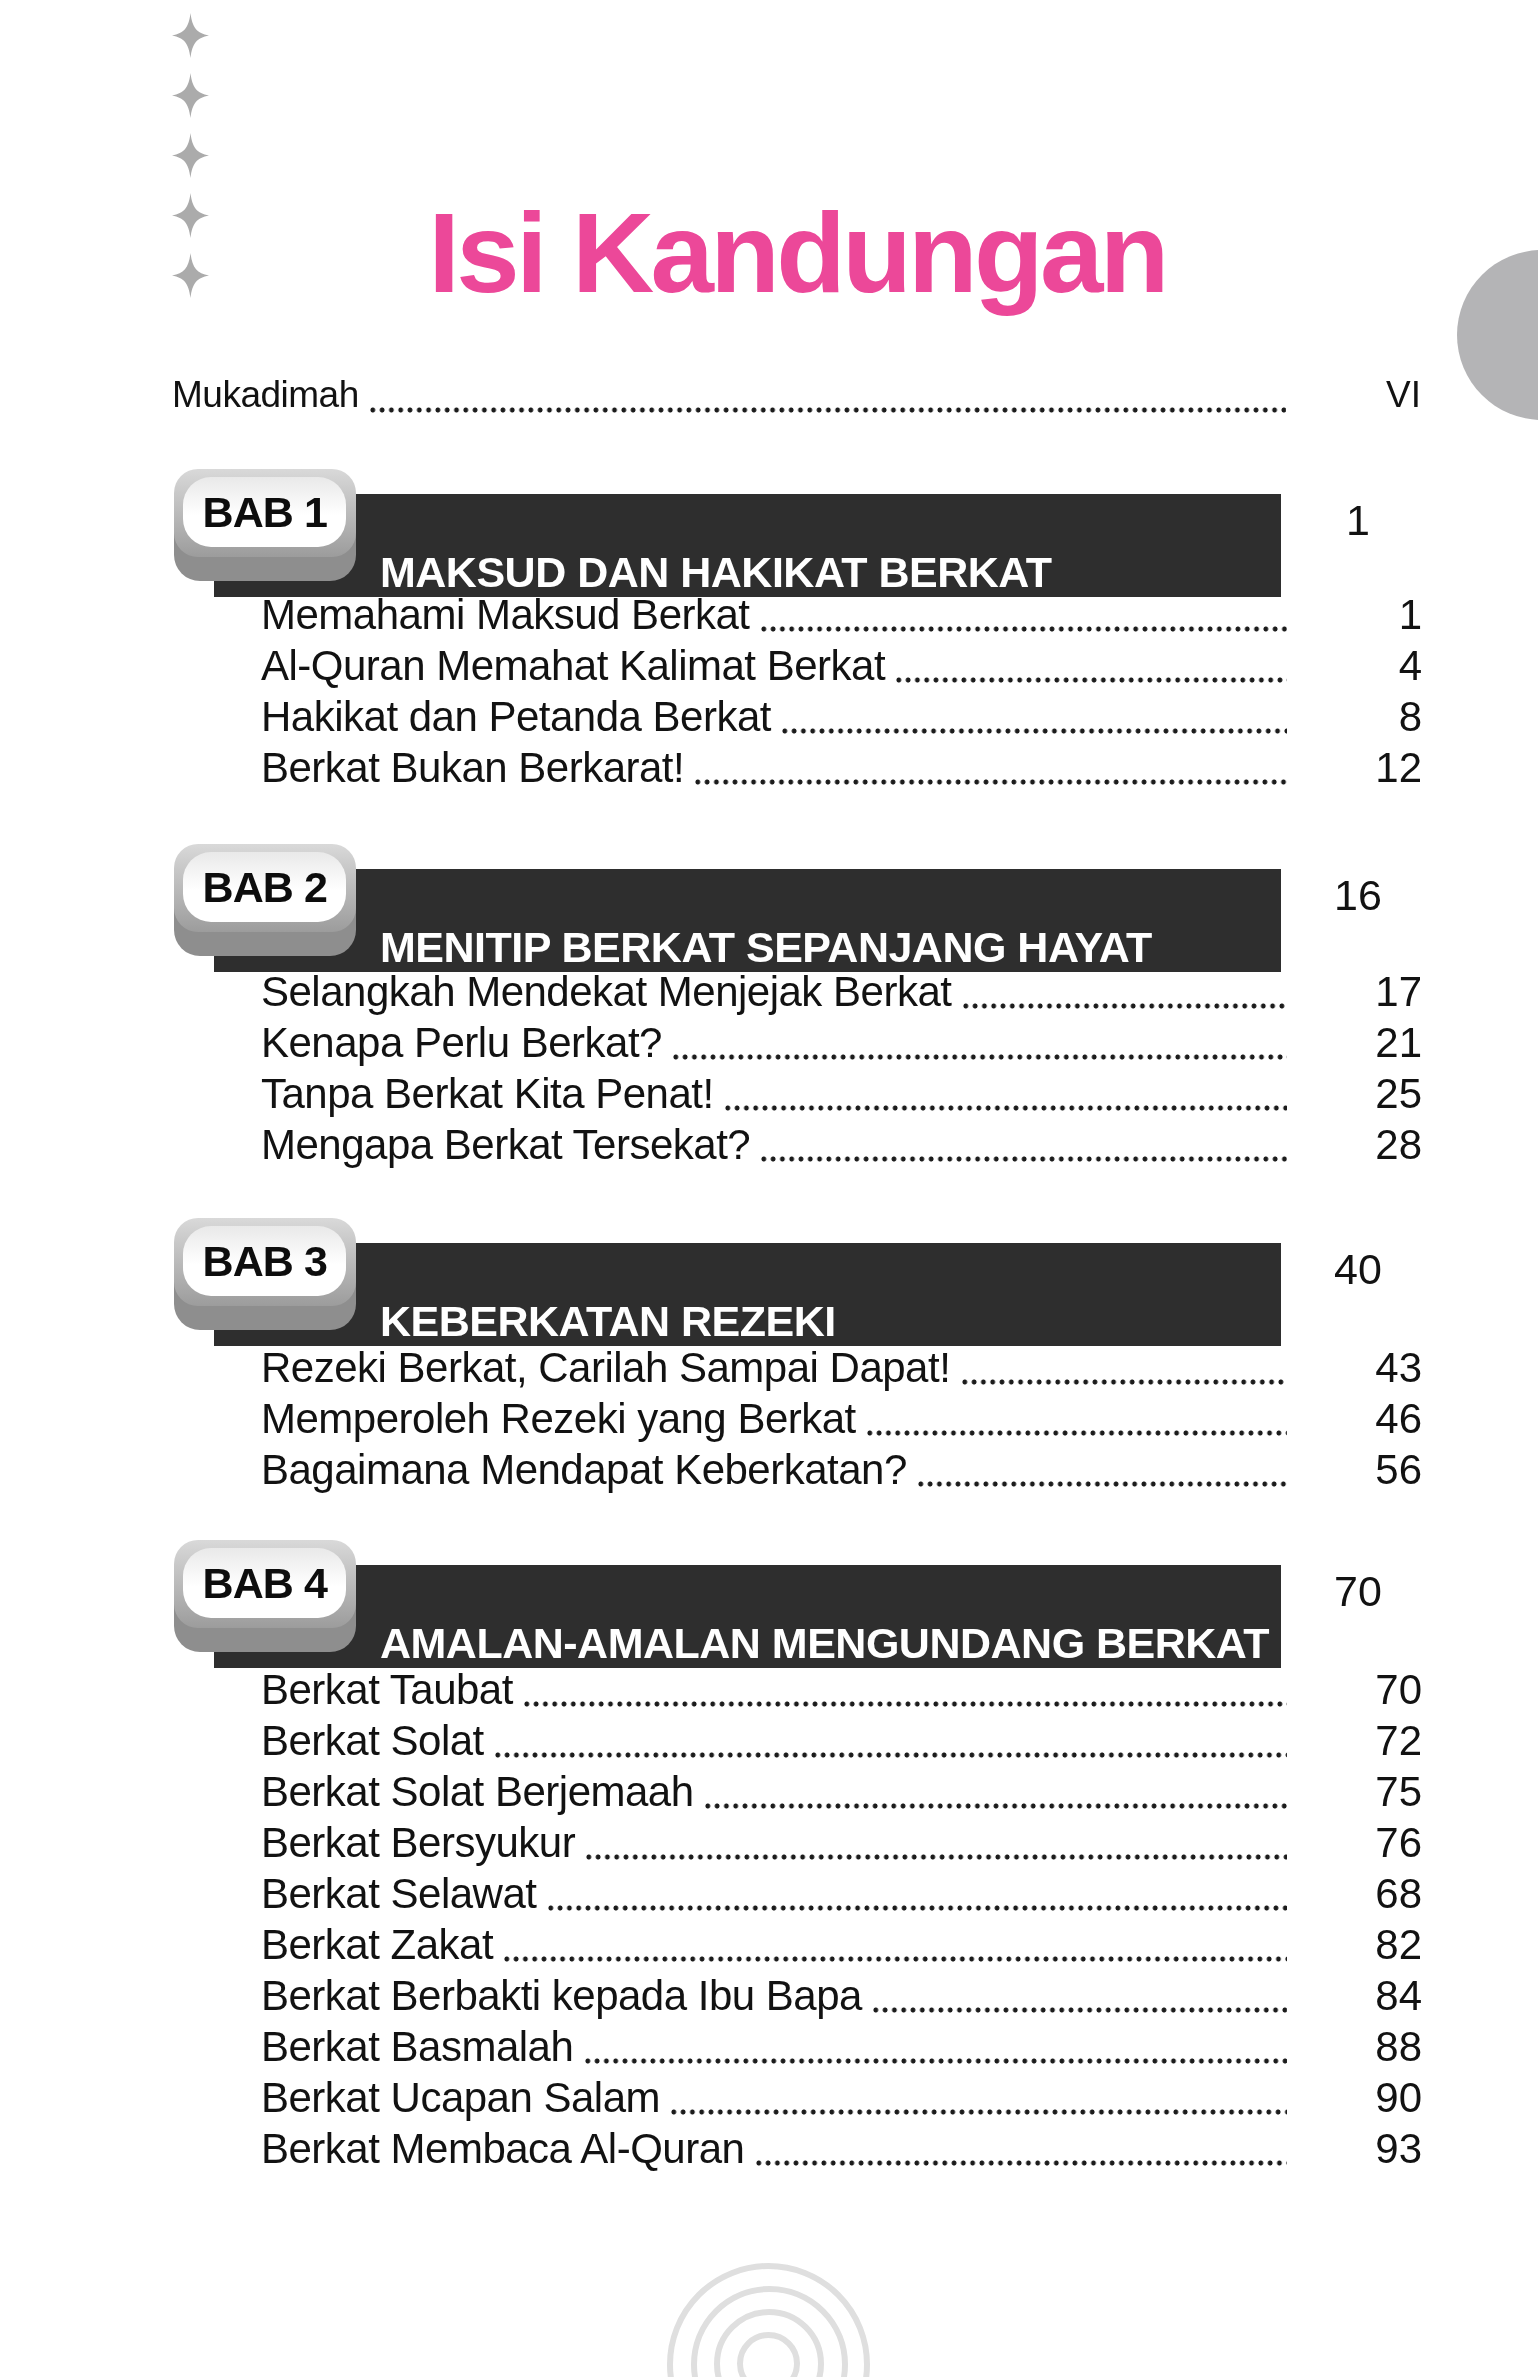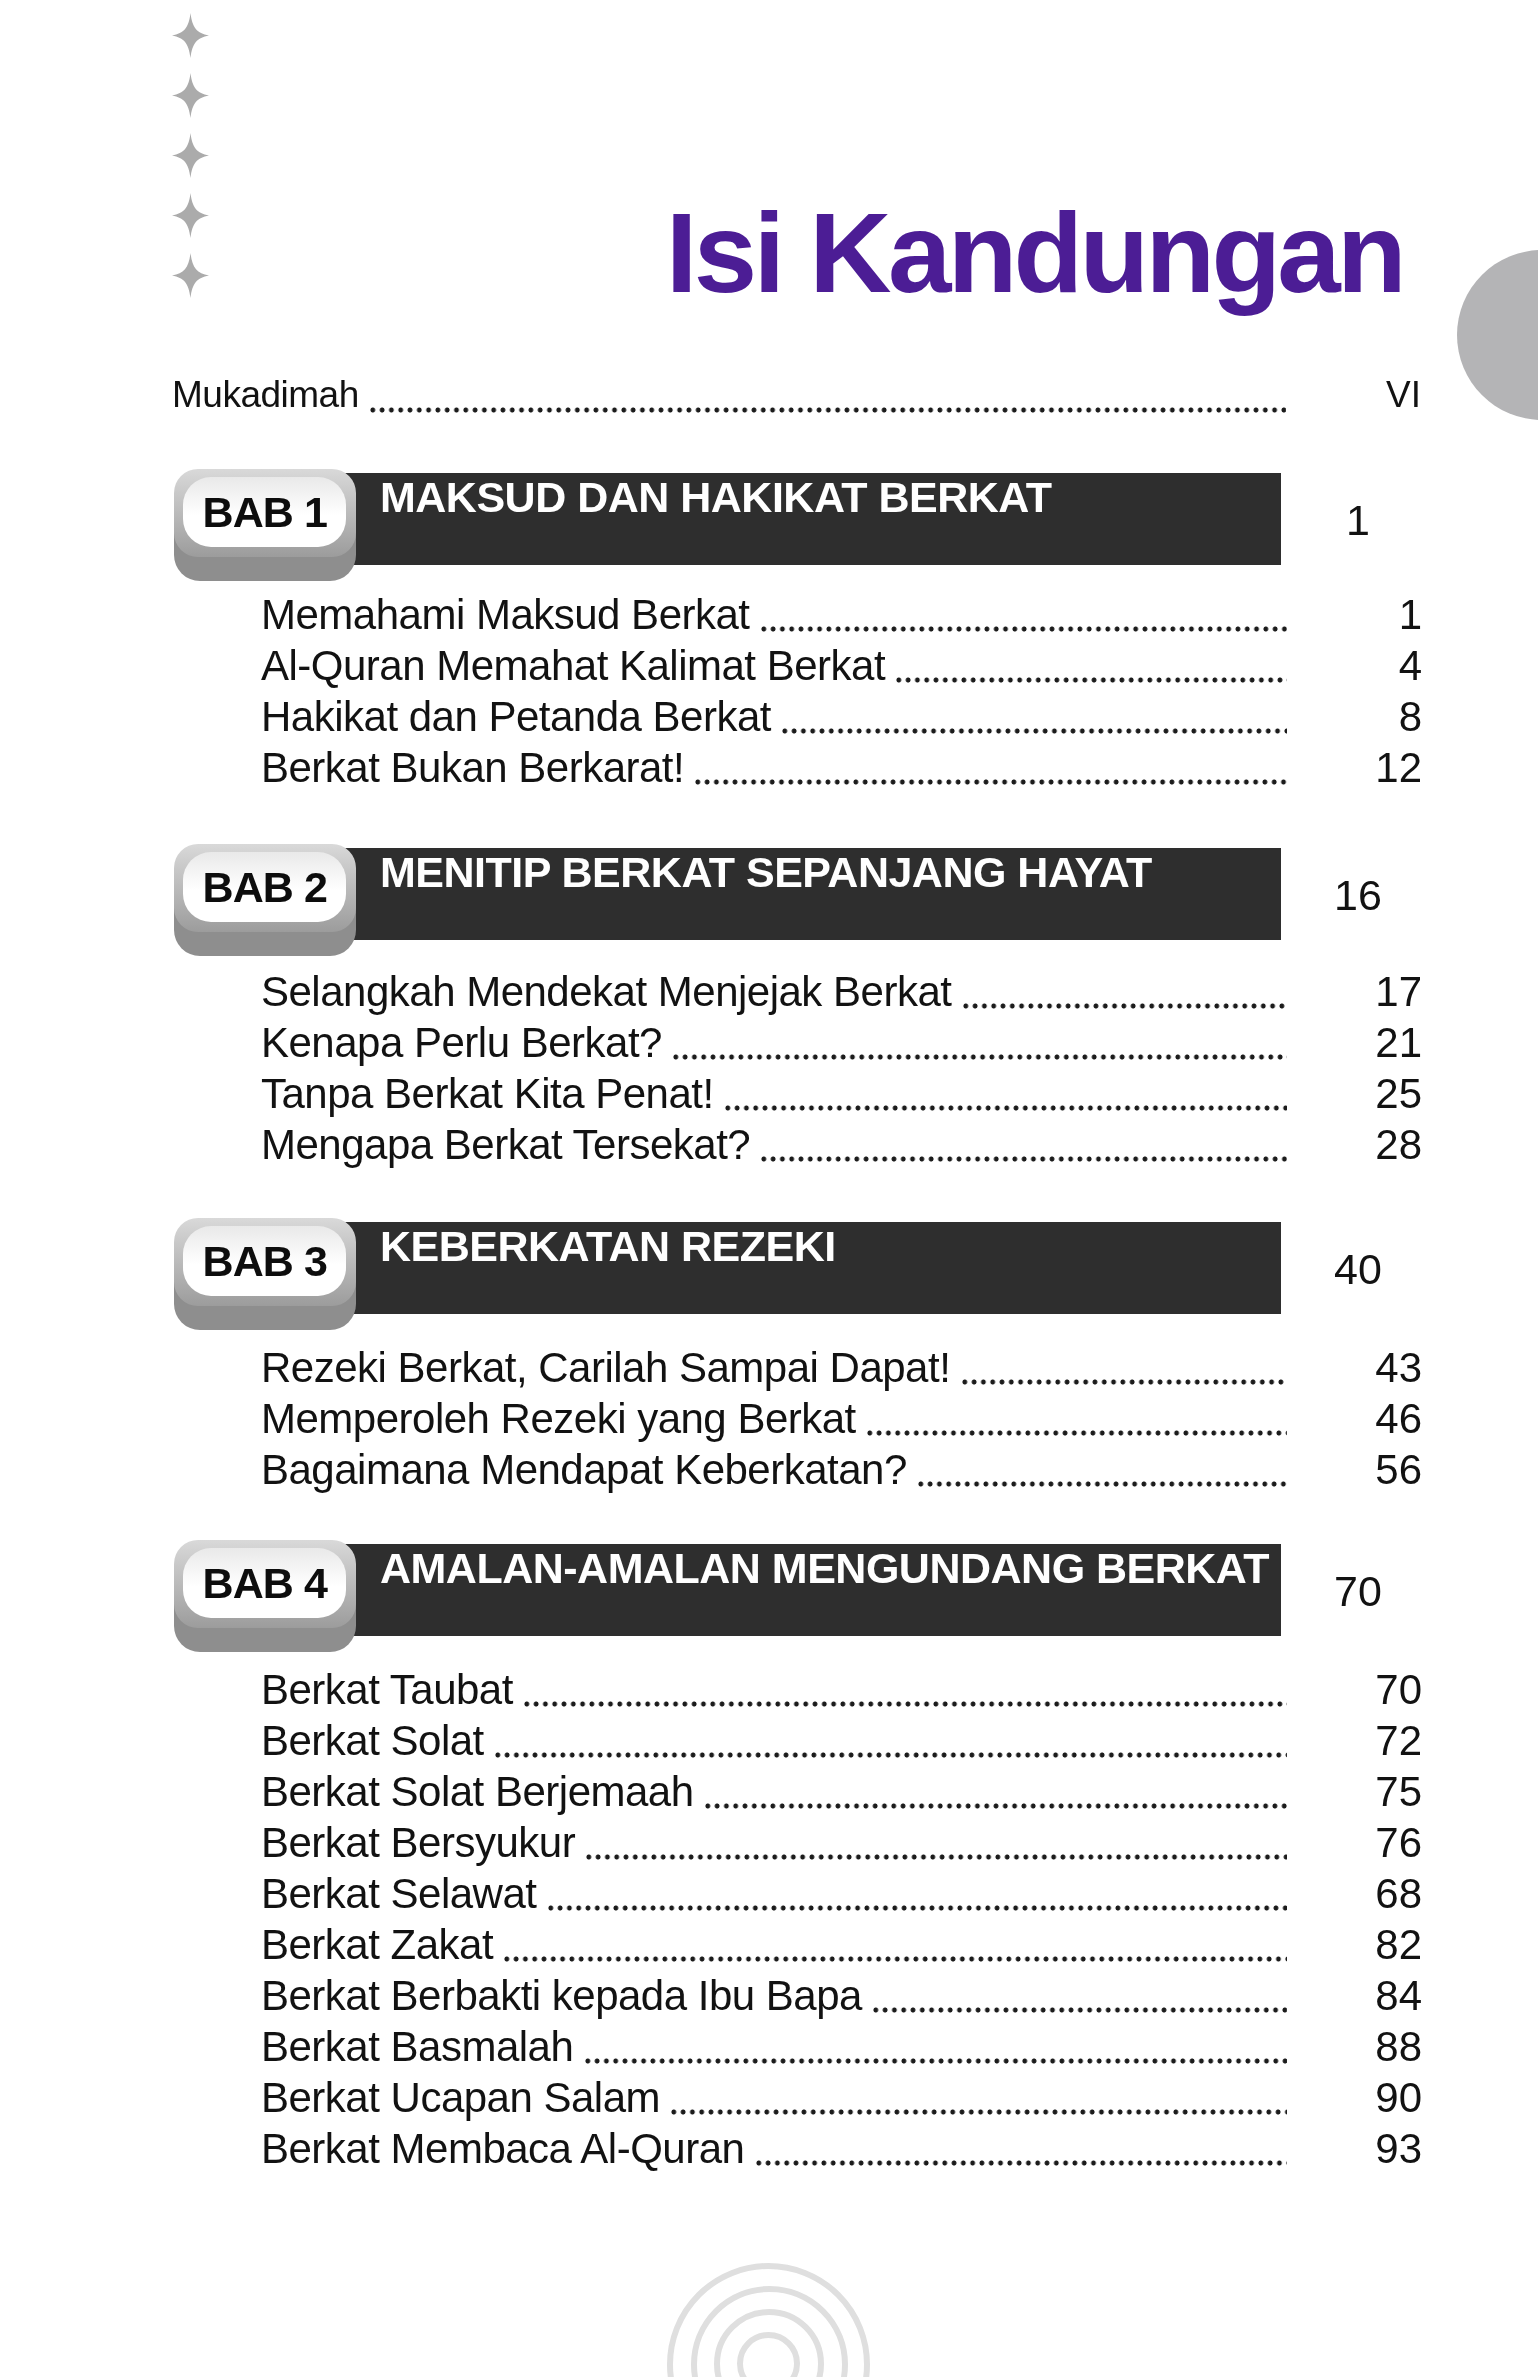--- a/index.html
+++ b/index.html
@@ -16,42 +16,42 @@
 
   
   .corner-circle {
     position:absolute; left:1457px; top:250px; width:170px; height:170px;
     border-radius:50%; background:#b4b4b6;
   }
 
   
   .page-title {
     position:absolute; left:191px; top:183px; width:1212px;
-    text-align:right; font-size:114px; line-height:140px; font-weight:bold;
-    letter-spacing:-3.7px; color:#4c1d95;
+    text-align:center; font-size:114px; line-height:140px; font-weight:bold;
+    letter-spacing:-3.7px; color:#ec4899;
   }
 
   
   .toc-row { position:absolute; display:flex; align-items:flex-start; }
   .toc-label { white-space:nowrap; letter-spacing:-0.5px; }
   .leader {
     flex:1; height:5.6px; align-self:flex-end; margin:0 9.3px 8.4px 11.2px;
     background-image: radial-gradient(circle at 2.8px 2.8px, #1b1b1b 2.1px, rgba(0,0,0,0) 2.7px);
     background-size:9.3px 5.6px; background-repeat:repeat-x; background-position:left bottom;
   }
   .toc-page { width:126px; flex:none; text-align:right; }
 
   .intro-row { left:172px; width:1249px; top:366px; height:58px; font-size:37px; line-height:58px; }
   .intro-row .leader { margin-bottom:11.2px; }
 
   
   .bab-row { position:absolute; left:174px; width:1247px; height:116px; }
   .bar {
-    position:absolute; left:40px; top:4px; width:1067px; height:92px;
-    background:#2e2e2e; display:flex; align-items:flex-start;
+    position:absolute; left:40px; top:25px; width:1067px; height:103px;
+    background:#2e2e2e; display:flex; align-items:flex-end;
     padding-left:166px; box-sizing:border-box;
   }
   .bar-title {
     color:#ffffff; font-weight:bold; font-size:43px; letter-spacing:-0.5px; white-space:nowrap;
   }
   .bab-page {
     position:absolute; left:1121px; top:11.2px; width:126px; height:80px;
     display:flex; align-items:center; justify-content:center; font-size:43px; color:#121212;
   }
 

